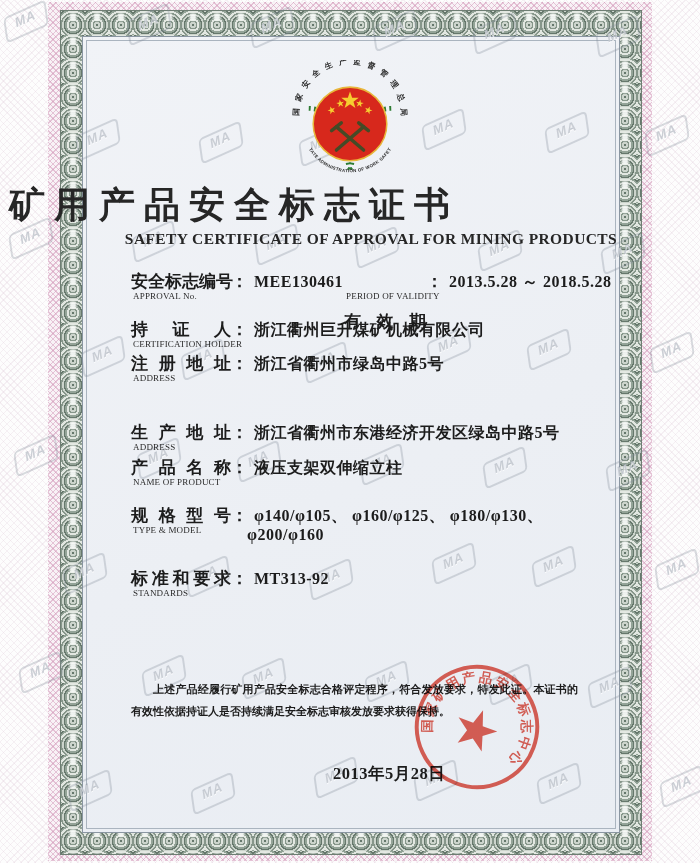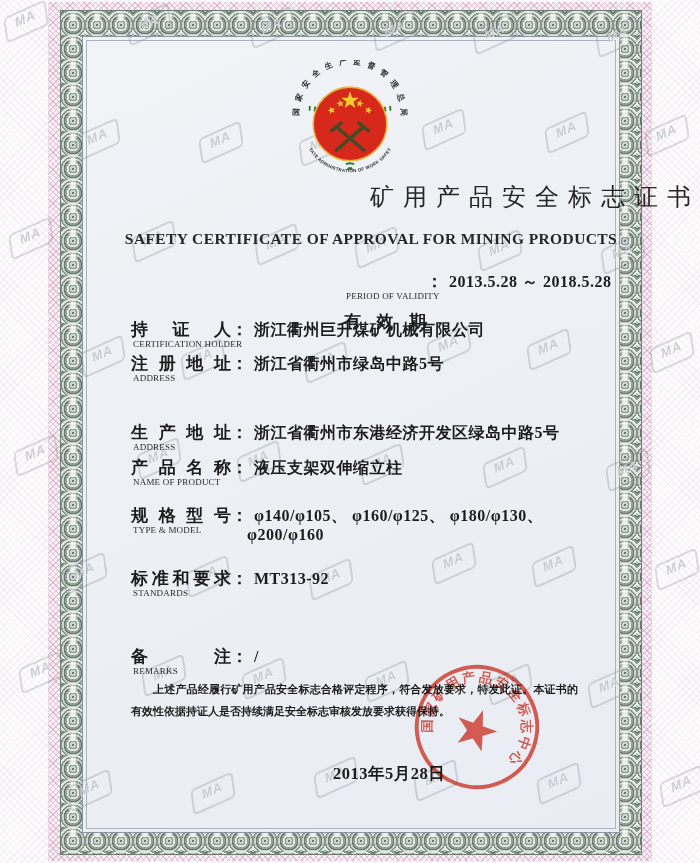--- a/index.html
+++ b/index.html
@@ -43,22 +43,22 @@
     border:2px solid rgba(128,138,152,.30);border-radius:5px;
     color:rgba(122,132,146,.38);
     font:700 13px "Liberation Sans","DejaVu Sans",sans-serif;letter-spacing:1px;
     transform:rotate(-24deg) skewX(-16deg);
     text-shadow:0 1px 0 rgba(255,255,255,.8);
   }
   .content{position:absolute;left:0;top:0;width:700px;height:863px;}
   .abs{position:absolute;}
   .emblem{left:282px;top:60px;}
   .cert-title{
-    left:0;top:181px;width:700px;text-align:right;
-    font-size:24px;font-weight:400;letter-spacing:9px;text-indent:9px;color:#262626;
+    left:0;top:181px;width:700px;text-align:left;
+    font-size:36px;font-weight:700;letter-spacing:9px;text-indent:9px;color:#262626;
   }
   .cert-subtitle{
     left:0;top:230px;width:700px;text-align:center;
     font-size:15.5px;font-weight:700;letter-spacing:.4px;color:#262626;padding-left:21px;
   }
   .frow{position:absolute;left:131px;white-space:nowrap;}
   .lz{
     display:inline-block;vertical-align:top;
     font-size:17px;font-weight:700;
     text-align:justify;text-align-last:justify;-moz-text-align-last:justify;
@@ -177,20 +177,25 @@
         <textPath href="#emTop" startOffset="50%" text-anchor="middle" textLength="168">国家安全生产监督管理总局</textPath>
       </text>
       <text font-size="4.6" font-weight="700" fill="#2b2b2b" font-family="'Liberation Sans',sans-serif">
         <textPath href="#emBot" startOffset="50%" text-anchor="middle" textLength="108">STATE ADMINISTRATION OF WORK SAFETY</textPath>
       </text>
     </svg>
 
     <div class="abs cert-title">矿用产品安全标志证书</div>
     <div class="abs cert-subtitle">SAFETY CERTIFICATE OF APPROVAL FOR MINING PRODUCTS</div>
 
+    <div class="frow" style="top:270px">
+      <span class="lz w100">安全标志编号</span><span class="colon">：</span>
+      <span class="val">MEE130461</span>
+      <span class="en">APPROVAL No.</span>
+    </div>
     <div class="frow" style="top:270px;left:344px">
       <span class="lz w82">有效期</span><span class="colon">：</span>
       <span class="val">2013.5.28 ～ 2018.5.28</span>
       <span class="en">PERIOD OF VALIDITY</span>
     </div>
 
     <div class="frow" style="top:318px">
       <span class="lz w100">持证人</span><span class="colon">：</span>
       <span class="val">浙江衢州巨升煤矿机械有限公司</span>
       <span class="en">CERTIFICATION HOLDER</span>
@@ -222,25 +227,20 @@
       <span class="val2">φ200/φ160</span>
     </div>
 
     <div class="frow" style="top:567px">
       <span class="lz w100">标准和要求</span><span class="colon">：</span>
       <span class="val">MT313-92</span>
       <span class="en">STANDARDS</span>
     </div>
 
 
-    <div class="frow" style="top:645px">
-      <span class="lz w100">备注</span><span class="colon">：</span>
-      <span class="val">/</span>
-      <span class="en">REMARKS</span>
-    </div>
 
     <div class="abs statement">上述产品经履行矿用产品安全标志合格评定程序，符合发放要求，特发此证。本证书的有效性依据持证人是否持续满足安全标志审核发放要求获得保持。</div>
 
     <div class="abs issue-date">2013年5月28日</div>
 
     <svg class="abs stamp" width="138" height="138" viewBox="0 0 140 140">
       <defs>
         <path id="stampArc" d="M 30.2,93 A 46 46 0 1 1 109.8,93"></path>
         <polygon id="star2" points="0,-10 2.35,-3.09 9.51,-3.09 3.8,1.18 5.88,8.09 0,3.82 -5.88,8.09 -3.8,1.18 -9.51,-3.09 -2.35,-3.09"></polygon>
       </defs>

